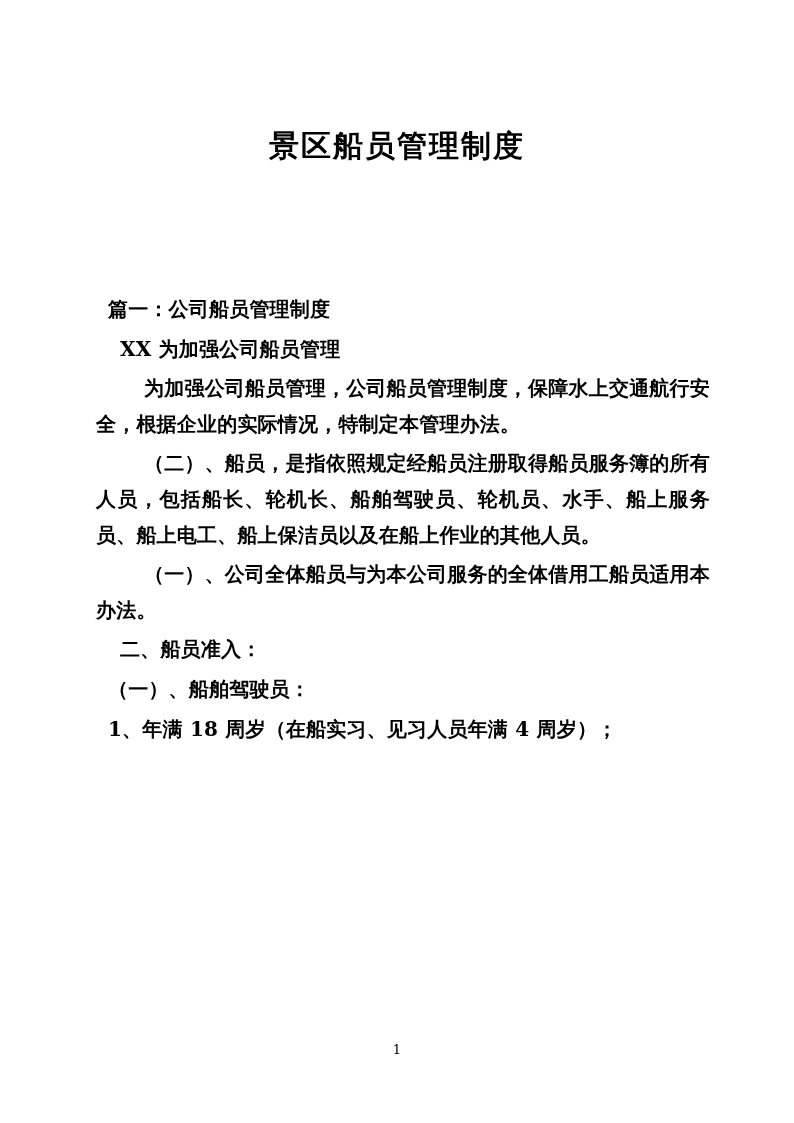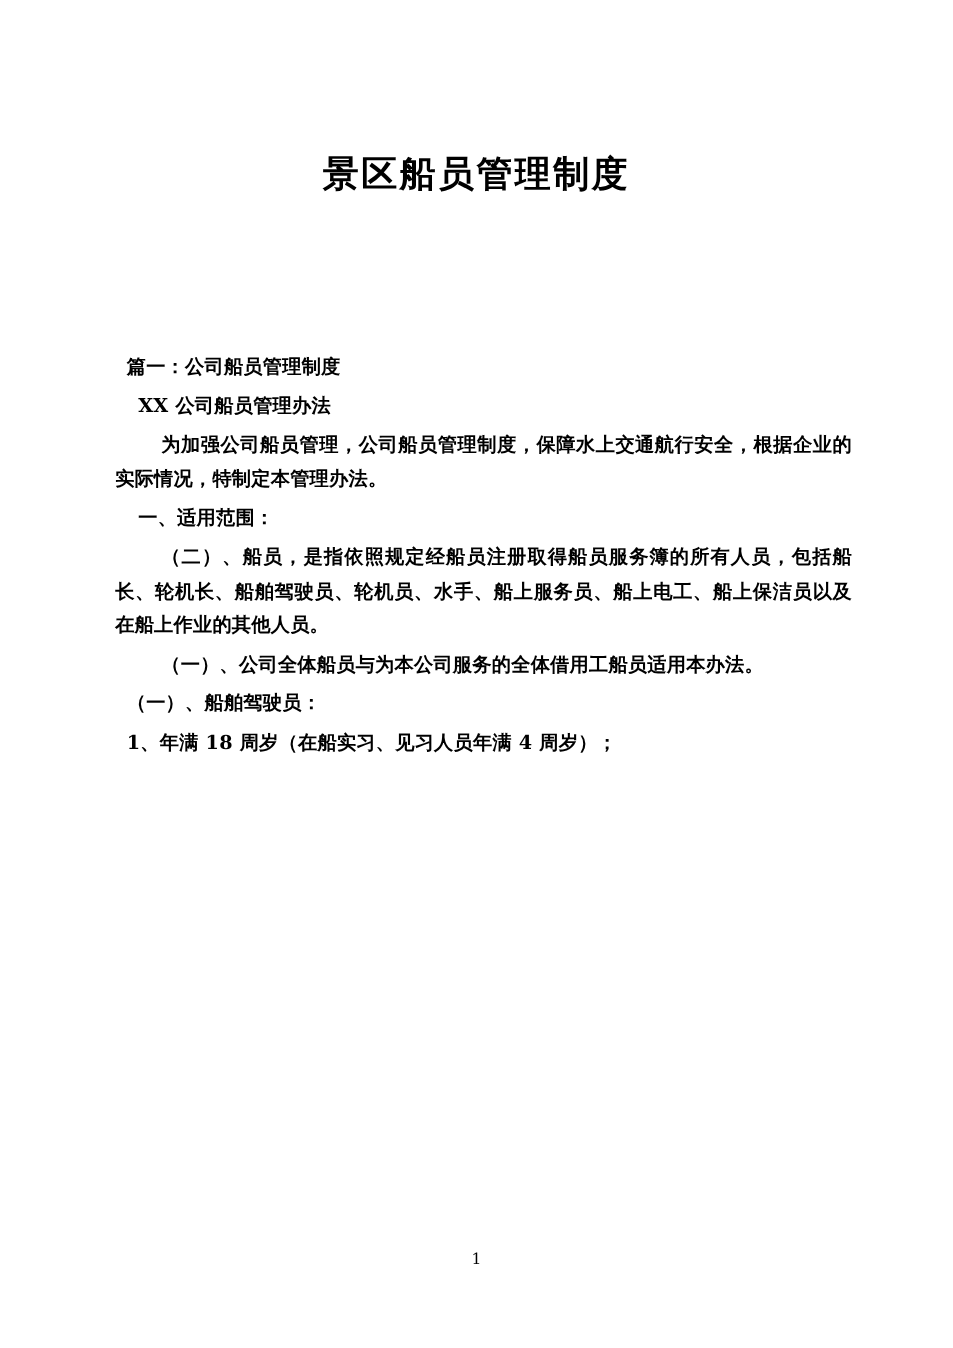--- a/index.html
+++ b/index.html
@@ -31,21 +31,21 @@
     padding-top: 128px;
     line-height: 1.2;
     font-family: "DejaVu Serif", "Liberation Serif", serif;
   }
   .body-block {
     margin-top: 128px;
     padding-left: 96px;
     padding-right: 84px;
   }
   .para {
-    font-size: 16px;
+    font-size: 20px;
     font-weight: bold;
     line-height: 1.78;
     margin: 0 0 4px 0;
     text-align: justify;
     font-family: "DejaVu Serif", "Liberation Serif", serif;
     letter-spacing: 0.2px;
   }
   .indent-1 { text-indent: 0.6em; }
   .indent-2 { text-indent: 2.4em; }
   .indent-half { text-indent: 1.2em; }
@@ -62,23 +62,23 @@
   }
 </style>
 </head>
 <body>
 
 <div class="page">
   <h1 class="doc-title">景区船员管理制度</h1>
 
   <div class="body-block">
     <p class="para indent-1">篇一：公司船员管理制度</p>
-    <p class="para indent-half">XX 公司船员管理办法</p>
+    <p class="para indent-half">XX 为加强公司船员管理</p>
     <p class="para indent-2">为加强公司船员管理，公司船员管理制度，保障水上交通航行安全，根据企业的实际情况，特制定本管理办法。</p>
-    <p class="para indent-half">一、适用范围：</p>
     <p class="para indent-2">（二）、船员，是指依照规定经船员注册取得船员服务簿的所有人员，包括船长、轮机长、船舶驾驶员、轮机员、水手、船上服务员、船上电工、船上保洁员以及在船上作业的其他人员。</p>
     <p class="para indent-2">（一）、公司全体船员与为本公司服务的全体借用工船员适用本办法。</p>
+    <p class="para indent-half">二、船员准入：</p>
     <p class="para indent-1">（一）、船舶驾驶员：</p>
     <p class="para indent-1">1、年满 18 周岁（在船实习、见习人员年满 4 周岁）；</p>
   </div>
 
   <div class="page-number">1</div>
 </div>
 
 </body></html>

